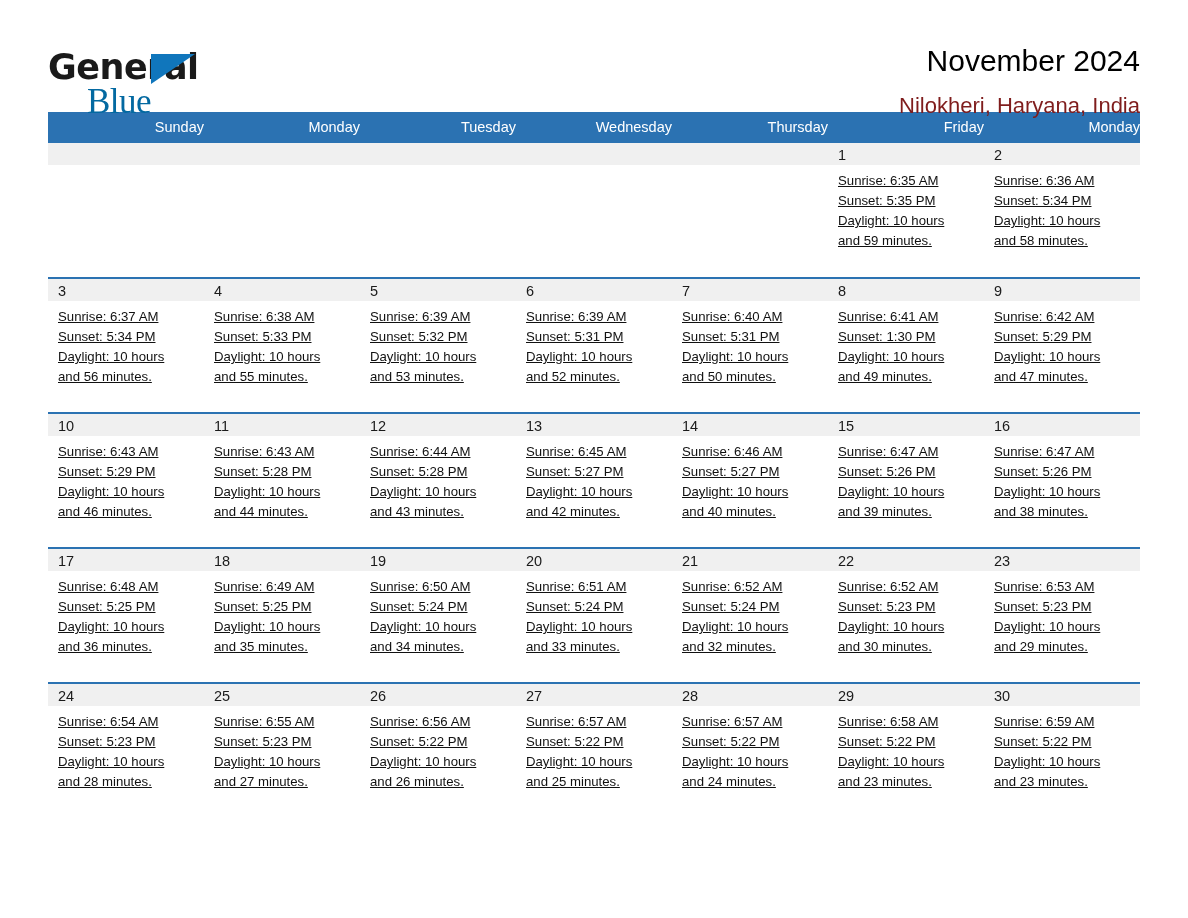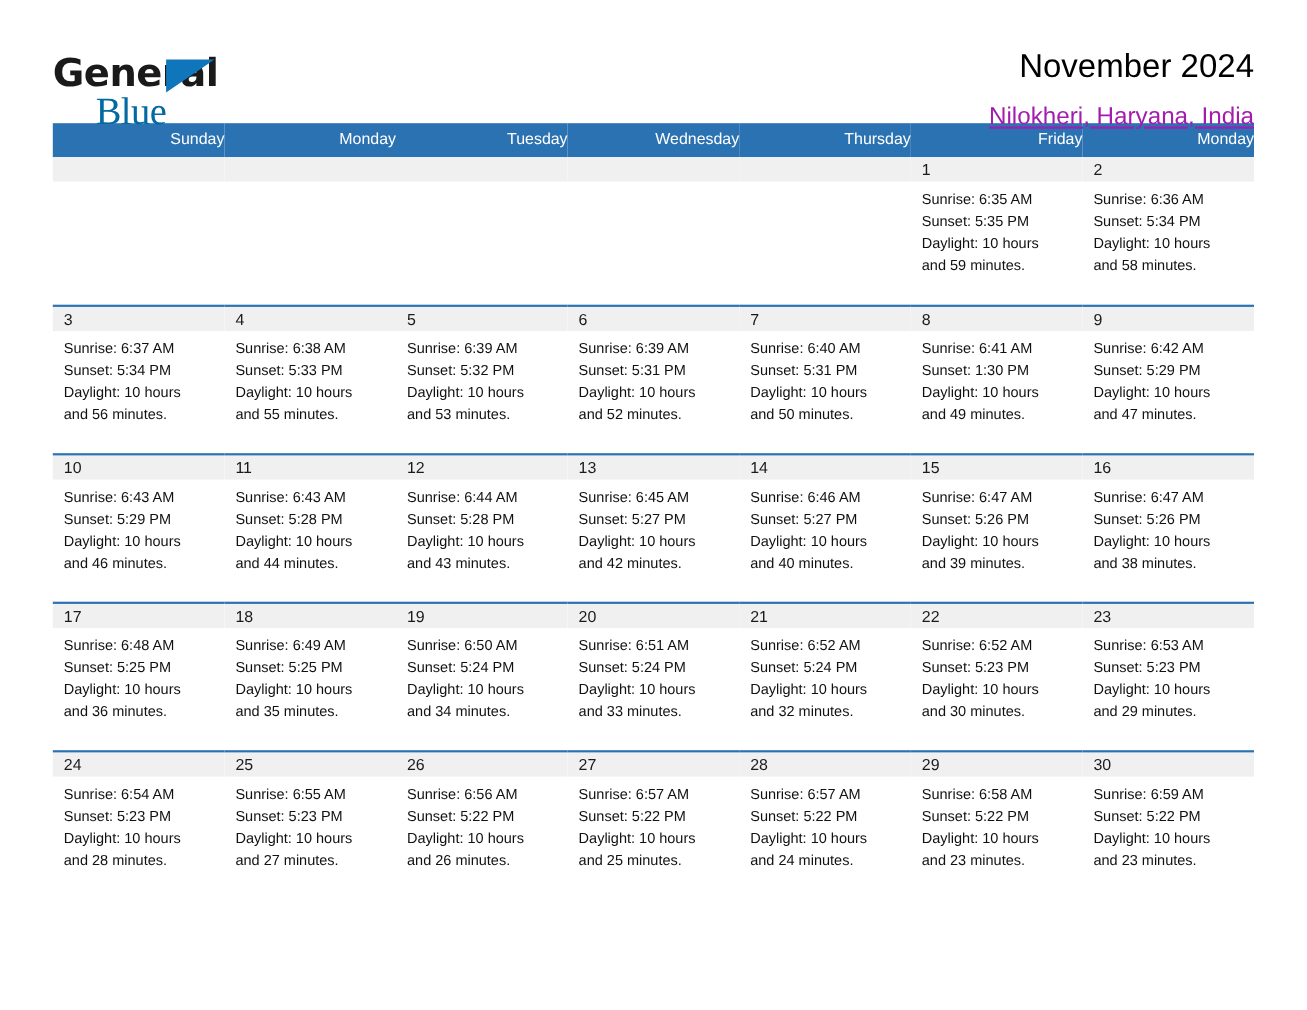--- a/index.html
+++ b/index.html
@@ -66,24 +66,23 @@
   .cal-title {
     font-size: 30px;
     font-weight: 400;
     color: #000;
     line-height: 1.15;
     letter-spacing: 0px;
   }
   .cal-subtitle {
     font-size: 22px;
     font-weight: 400;
-    color: #a21caf;
+    color: #7f1d1d;
     margin-top: 14px;
     line-height: 1.2;
-    text-decoration: underline;
   }
 
   
   .calendar {
     width: 1092px;
     border-collapse: collapse;
     table-layout: fixed;
   }
   .calendar col { width: 156px; }
 
@@ -122,20 +121,21 @@
     font-size: 14.5px;
     line-height: 20px;
     color: #1a1a1a;
   }
   .cell.empty .daynum-band { background: #f0f0f0; }
   .cell-body {
     padding: 6px 8px 0 10px;
     font-size: 13.2px;
     line-height: 20px;
     color: #111111;
+    text-decoration: underline;
   }
   .cell-body div { white-space: nowrap; }
 </style>
 </head>
 <body>
 
 <div class="page">
 
   <div class="masthead">
 

